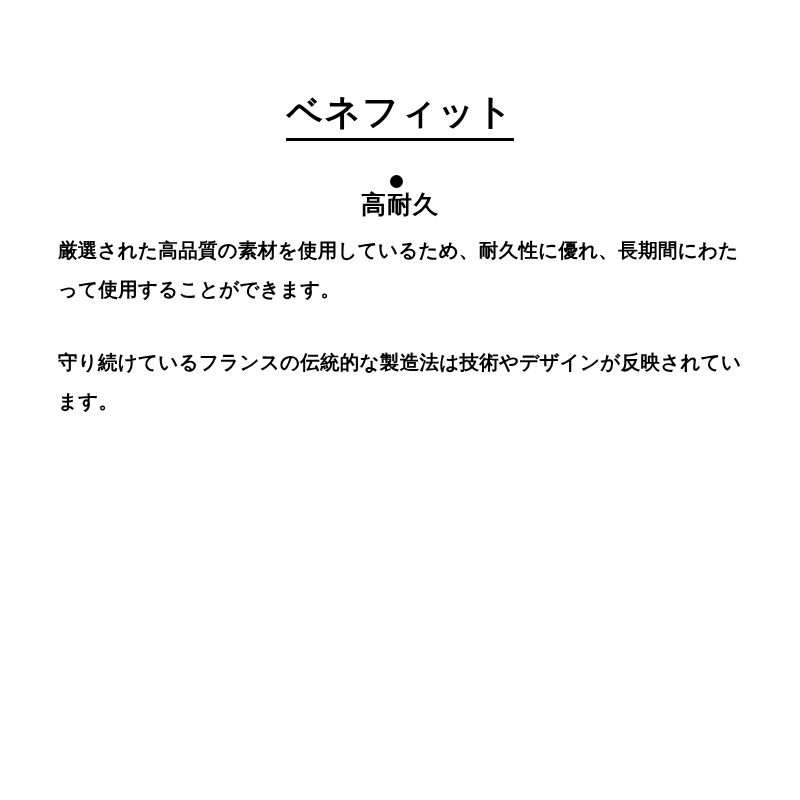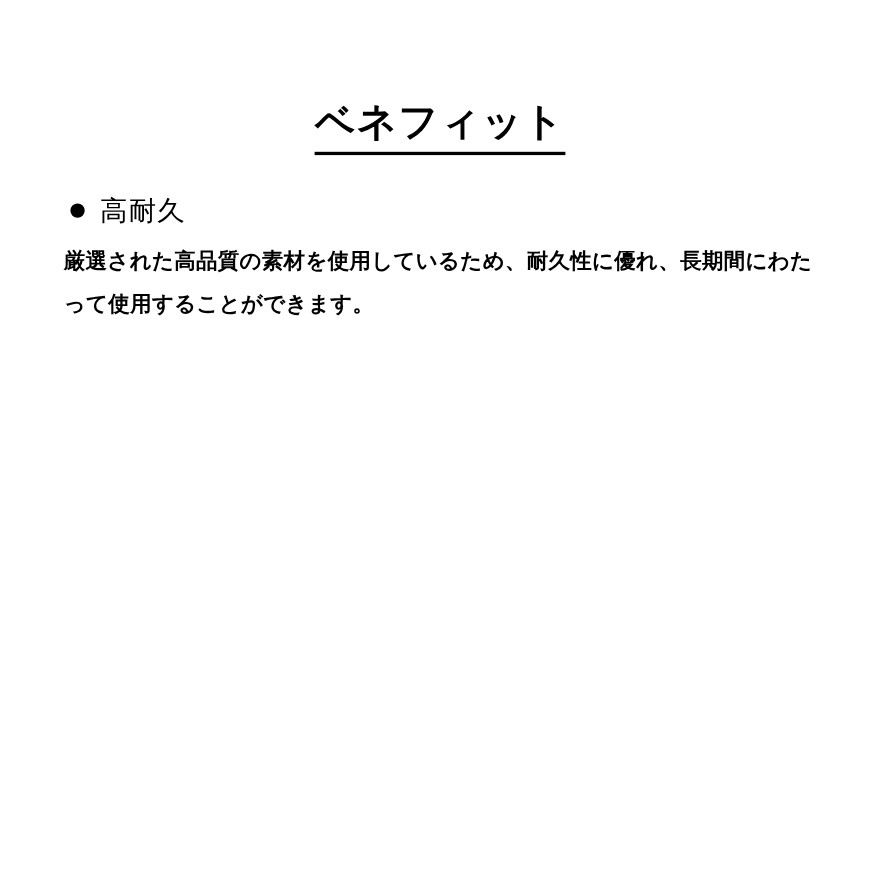--- a/index.html
+++ b/index.html
@@ -37,23 +37,24 @@
   .section {
     margin-top: 34px;
   }
   .section:first-of-type {
     margin-top: 46px;
   }
   .section-heading {
     display: flex;
     align-items: center;
     font-size: 25px;
-    font-weight: 400;
+    font-weight: 700;
     letter-spacing: 1px;
     margin-bottom: 10px;
+    flex-direction: column;
   }
   .bullet {
     width: 13px;
     height: 13px;
     border-radius: 50%;
     background: #000;
     display: inline-block;
     margin-right: 14px;
     margin-left: 6px;
     flex: 0 0 auto;
@@ -80,15 +81,16 @@
       <span class="bullet"></span>
       <span>高耐久</span>
     </div>
     <div class="section-body">厳選された高品質の素材を使用しているため、耐久性に優れ、長期間にわたって使用することができます。</div>
   </div>
 
   <div class="section">
   </div>
 
   <div class="section">
+    <div class="section-body">守り続けているフランスの伝統的な製造法は技術やデザインが反映されています。</div>
   </div>
 
 </div>
 
 </body></html>

